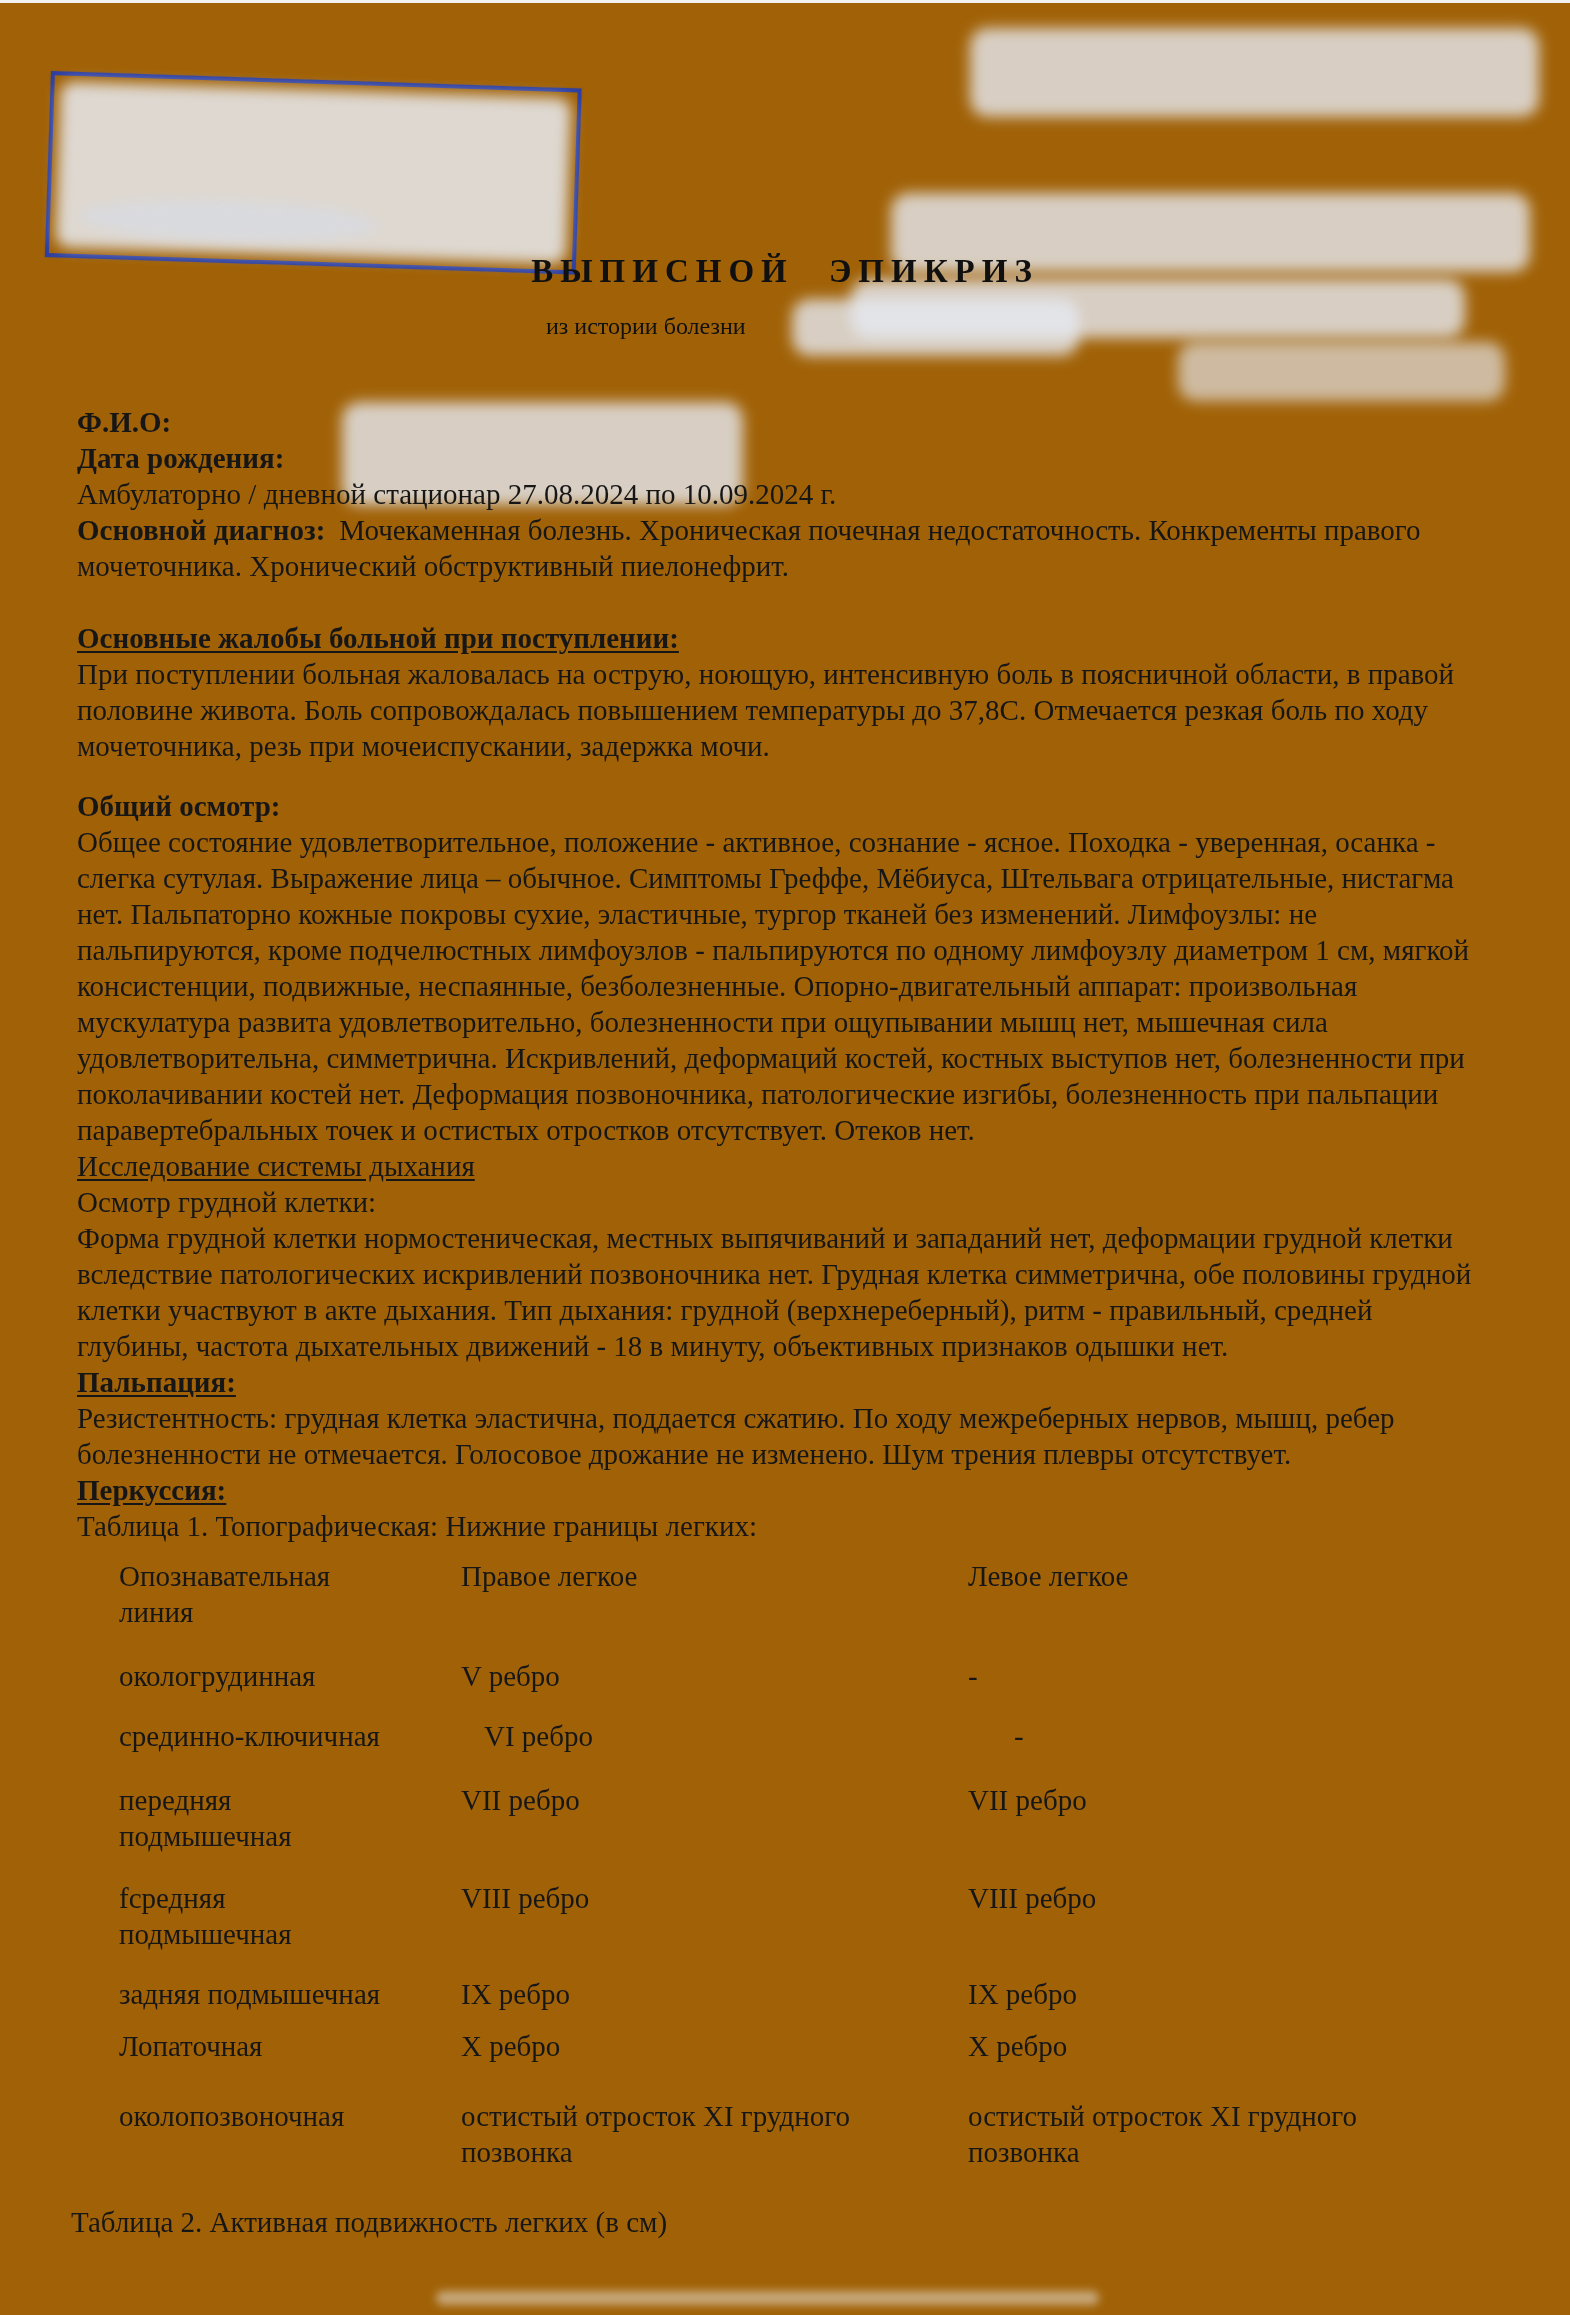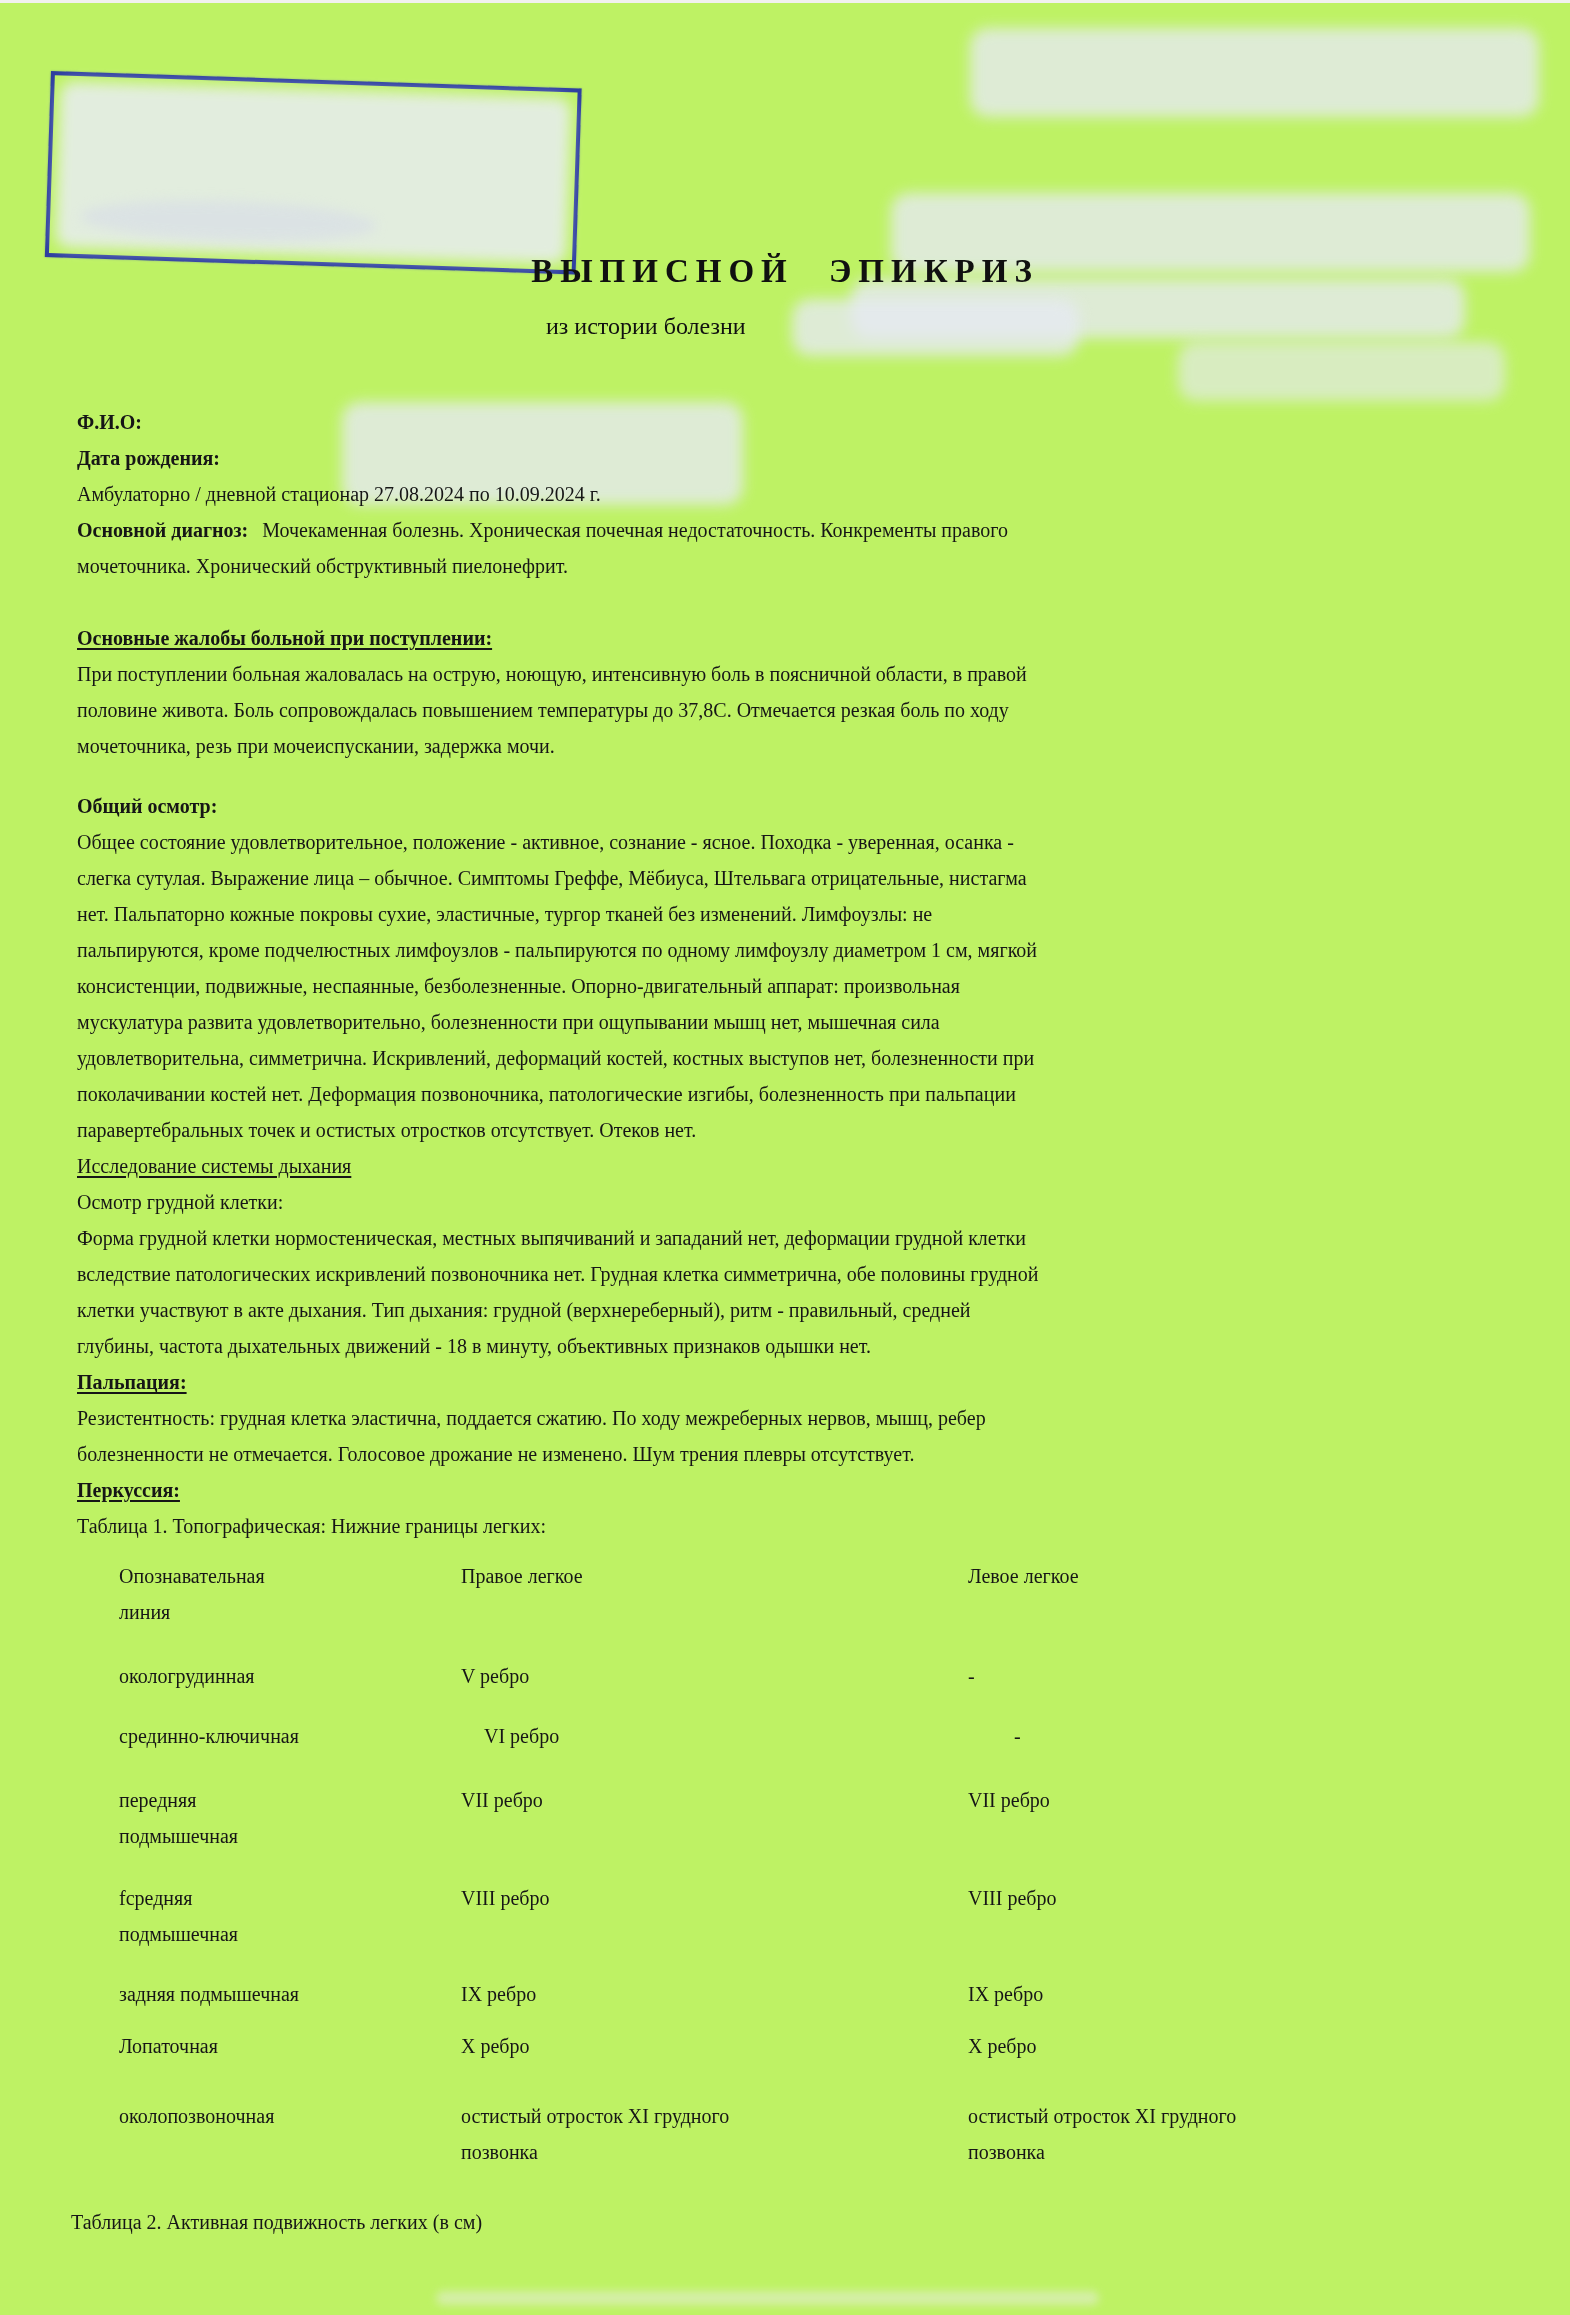--- a/index.html
+++ b/index.html
@@ -1,19 +1,19 @@
 <!DOCTYPE html>
 <html><head>
 <meta charset="utf-8">
 <style>
   html,body{margin:0;padding:0;background:#e9e9e9;}
   .page{
     position:relative;
     width:1570px;height:2316px;
-    background:#bef264;
+    background:#a16207;
     font-family:"Liberation Serif","DejaVu Serif",serif;
     color:#161616;
     overflow:hidden;
   }
   
   .stamp{
     position:absolute;left:51px;top:71px;width:523px;height:178px;
     border:4px solid #2e3f9f;
     transform:rotate(1.9deg);
     transform-origin:top left;
@@ -41,21 +41,21 @@
   .title-main{
     font-weight:bold;font-size:33px;letter-spacing:7px;word-spacing:20px;
     color:#101010;
   }
   .title-sub{
     position:absolute;left:546px;top:313px;font-size:24px;color:#101010;
   }
   
   .doc{
     position:absolute;left:77px;top:404px;width:1445px;
-    font-size:20px;line-height:36px;
+    font-size:29px;line-height:36px;
   }
   .ln{white-space:nowrap;}
   .ln.bold{font-weight:bold;}
   .ln.boldul{font-weight:bold;text-decoration:underline;text-underline-offset:3px;}
   .ln.ul{text-decoration:underline;text-underline-offset:3px;}
   .ln.lead .b{font-weight:bold;}
   .ln.lead .rest{margin-left:14px;}
   
   .table1{margin-top:14px;margin-left:42px;}
   .trow{display:grid;grid-template-columns:342px 507px 1fr;}

